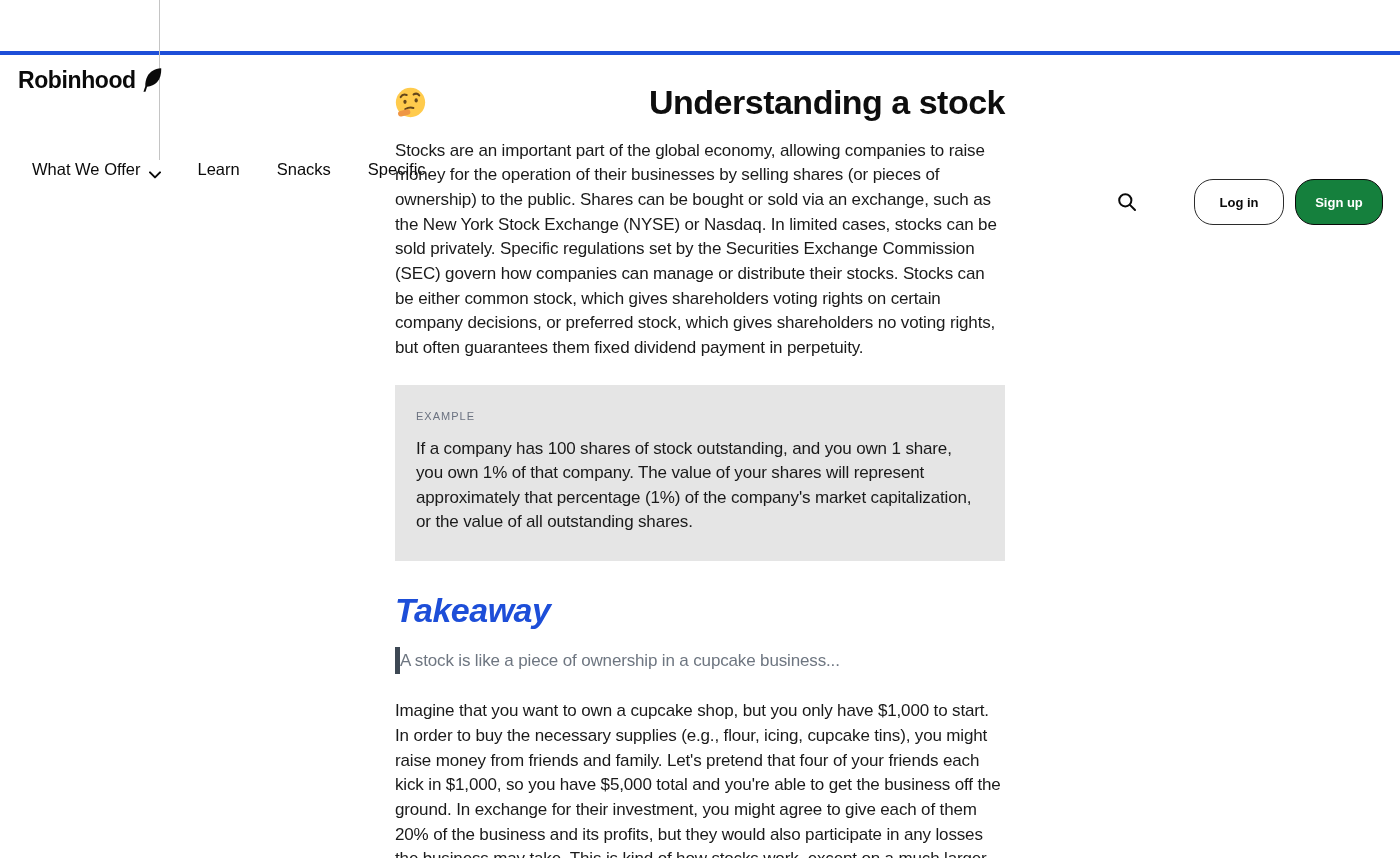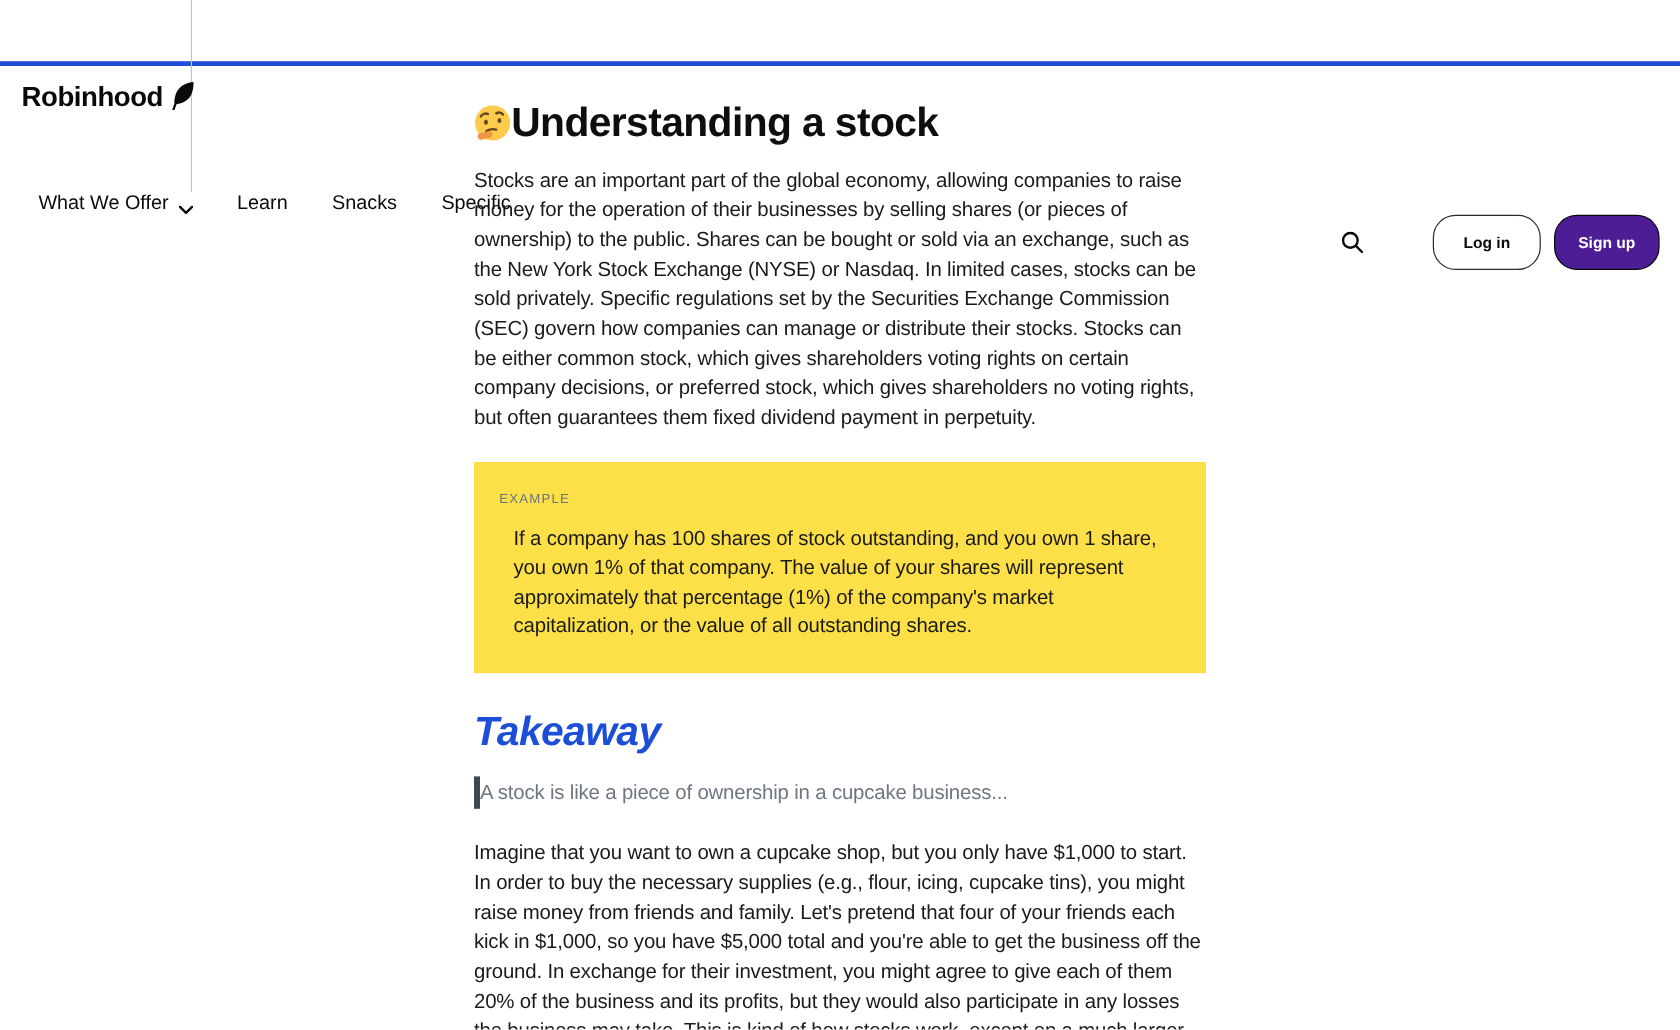--- a/index.html
+++ b/index.html
@@ -86,69 +86,69 @@
     white-space: nowrap;
   }
   .btn-login {
     width: 90px;
     background: #fff;
     color: #0a0a0a;
     border: 1px solid #2b2b2b;
   }
   .btn-signup {
     width: 88px;
-    background: #4c1d95;
+    background: #15803d;
     color: #fff;
     border: 1px solid #0a0a0a;
   }
 
   
   .content {
     width: 610px;
     margin: 0 auto;
     padding-top: 27px;
   }
   .article-title {
     font-size: 34px;
     font-weight: 700;
     letter-spacing: -0.5px;
     color: #0e0e0e;
     display: flex;
     align-items: center;
     line-height: 1.2;
+    justify-content: space-between;
   }
   .emoji { display: inline-flex; flex: 0 0 auto; }
 
   .body-text {
     margin-top: 16px;
     font-size: 17px;
     line-height: 1.45;
     letter-spacing: -0.15px;
     color: #1a1a1a;
   }
 
   .example-box {
     margin-top: 24px;
-    background: #fde047;
+    background: #e5e5e5;
     padding: 25px 22px 26px 21px;
   }
   .example-label {
     font-size: 11px;
     font-weight: 500;
     letter-spacing: 1px;
     color: #6b7280;
     text-transform: uppercase;
   }
   .example-text {
     margin-top: 15px;
     font-size: 17px;
     line-height: 1.45;
     letter-spacing: -0.15px;
     color: #1a1a1a;
-    margin-left: 12px;
   }
 
   .takeaway-heading {
     margin-top: 30px;
     font-size: 34px;
     font-weight: 700;
     letter-spacing: -0.5px;
     color: #1d4ed8;
     font-style: italic;
   }

